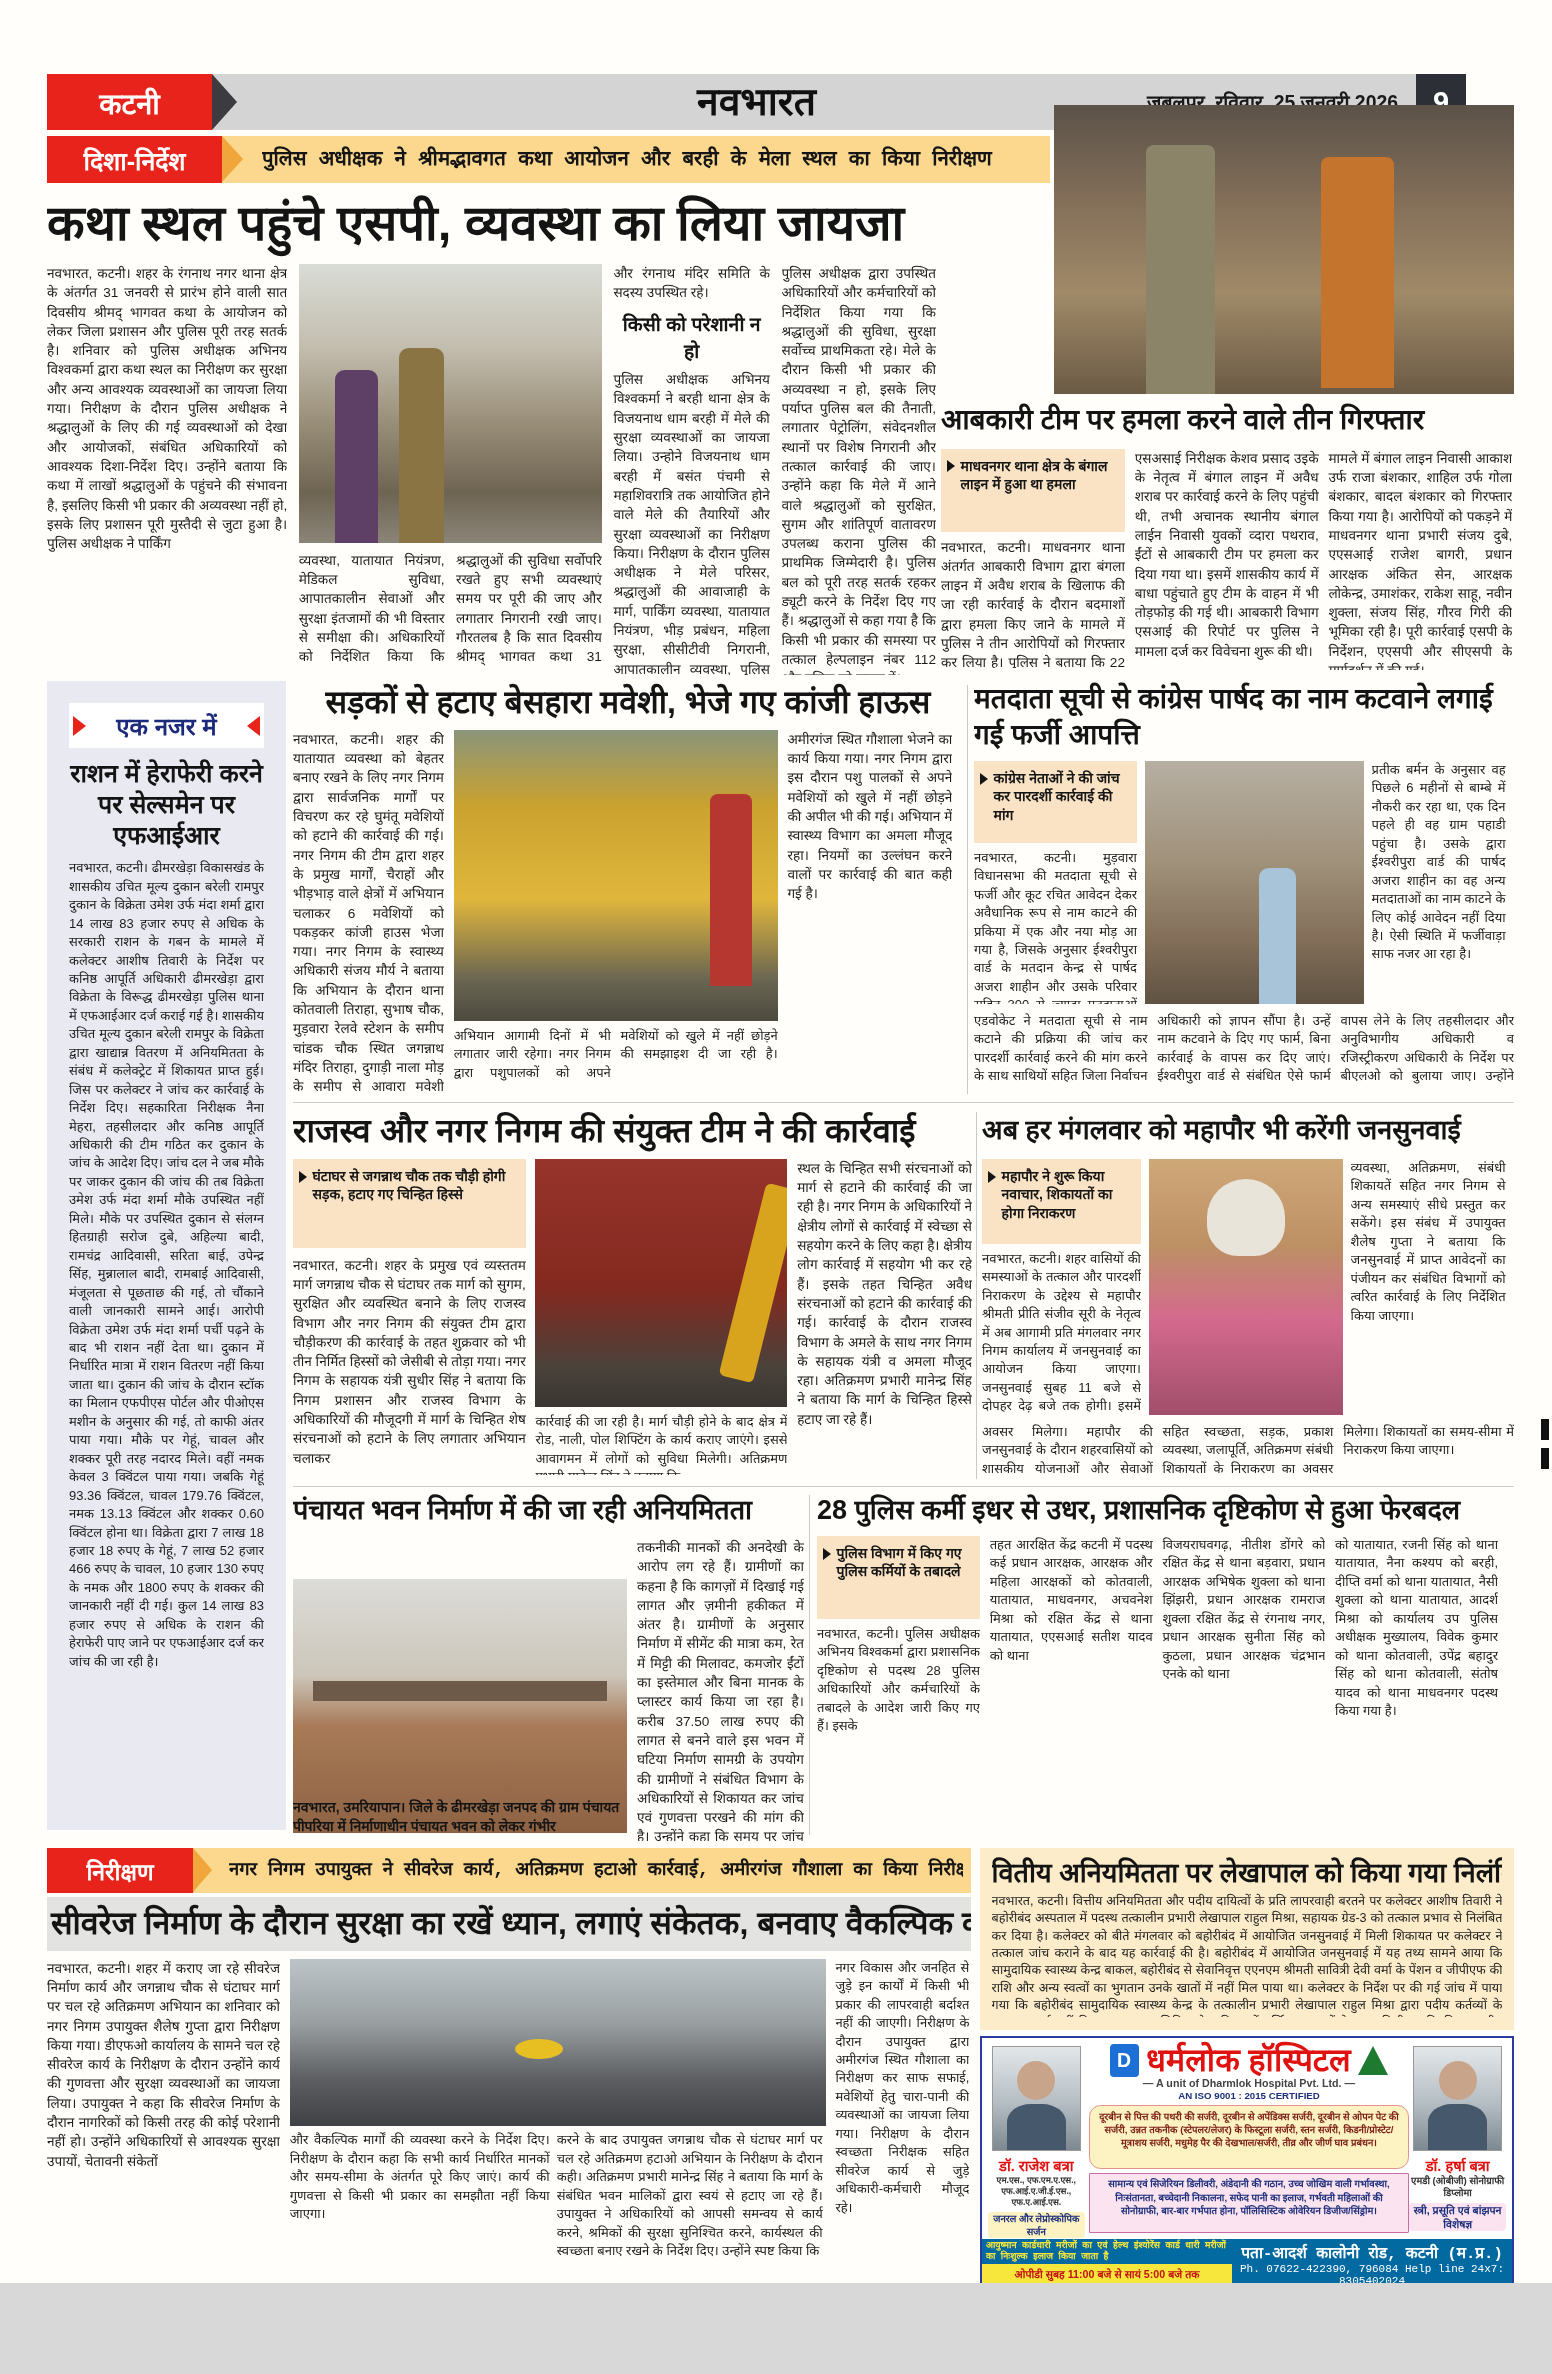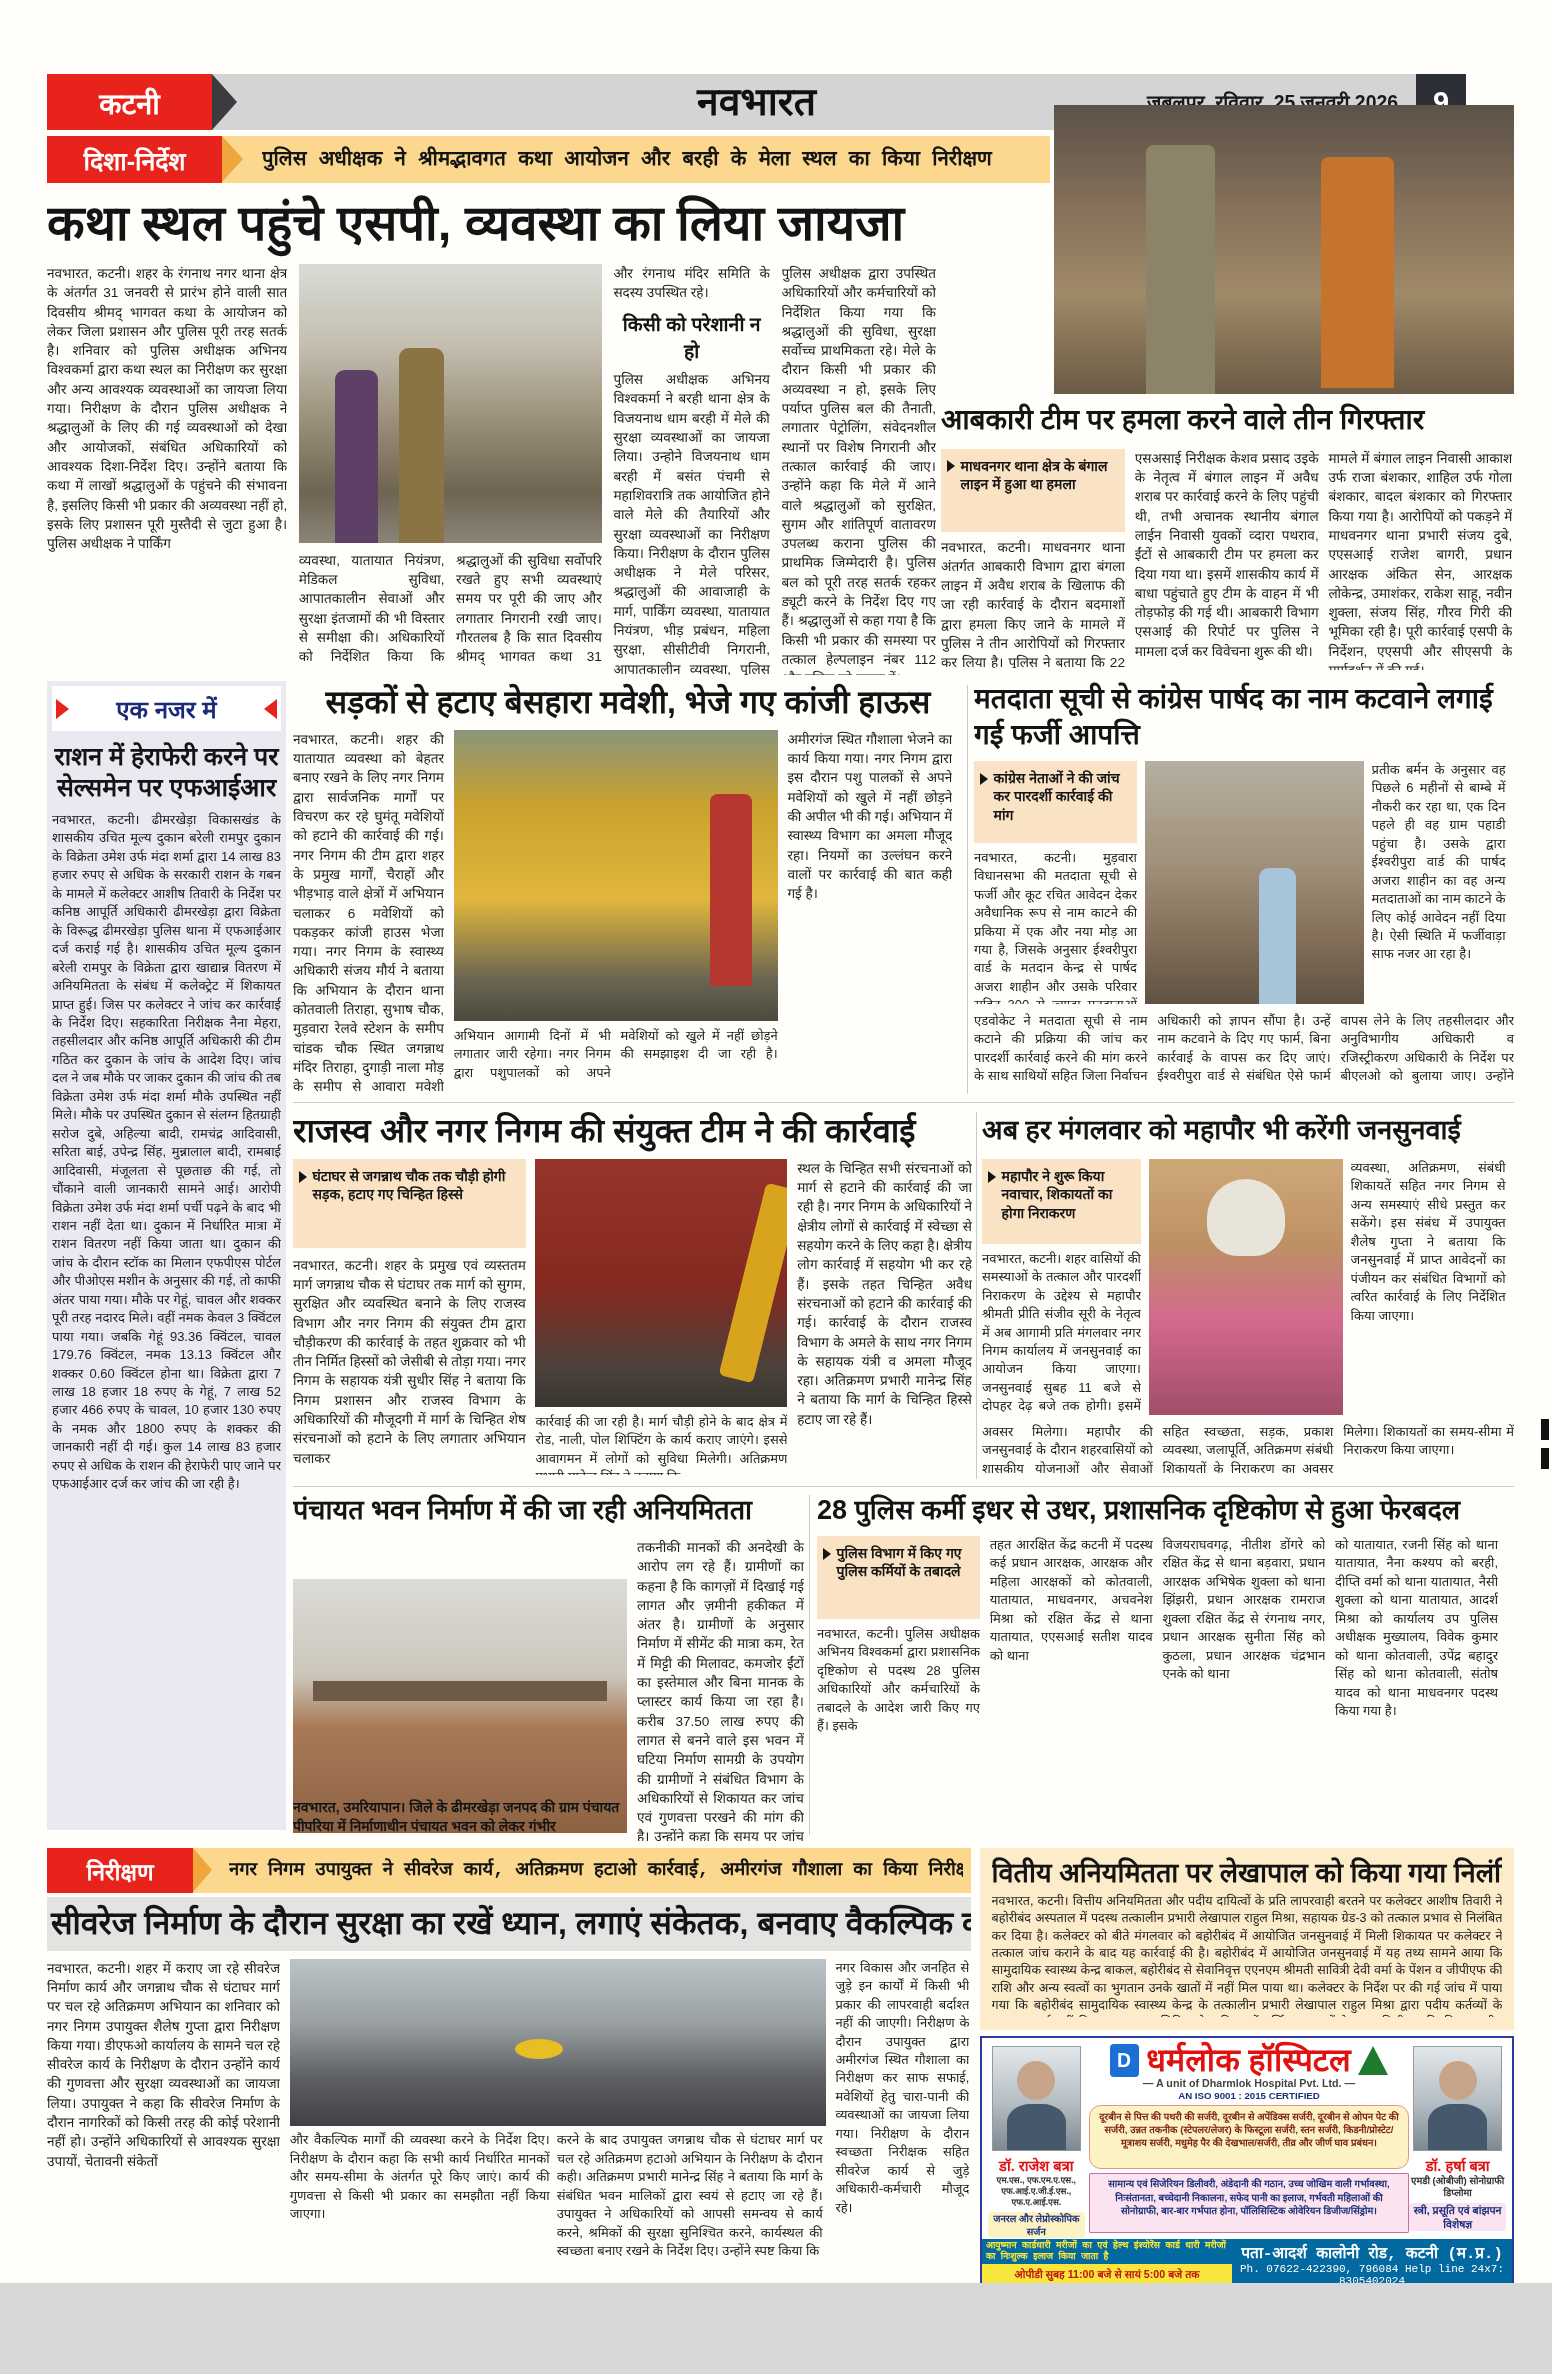--- a/index.html
+++ b/index.html
@@ -39,21 +39,21 @@
   .ph-mayor { background:linear-gradient(180deg,#cfa878 0%,#bd9064 34%,#d46a8e 62%,#a14e6b 100%); }
   .ph-mayor:before { content:""; position:absolute; left:30%; top:8%; width:40%; height:30%; background:#e9e4da; border-radius:50% 50% 40% 40%; }
   .ph-panch { background:linear-gradient(180deg,#dcdcd8 0%,#ccc6ba 38%,#a87a57 58%,#8d6243 100%); }
   .ph-panch:before { content:""; position:absolute; left:6%; top:40%; width:88%; height:8%; background:#6e5a48; }
   .ph-sewer { background:linear-gradient(180deg,#bcc4c8 0%,#9aa0a2 38%,#5c5e62 72%,#3f4144 100%); }
   .ph-sewer:before { content:""; position:absolute; left:42%; top:48%; width:9%; height:12%; background:#e8bf23; border-radius:50%; }
   .ph-portrait { background:linear-gradient(180deg,#e3e7ea 0%,#b4bdc3 55%,#7d8890 100%); }
   .ph-portrait:before { content:""; position:absolute; left:28%; top:14%; width:44%; height:38%; background:#c8a58a; border-radius:50%; }
   .ph-portrait:after { content:""; position:absolute; left:16%; top:56%; width:68%; height:44%; background:#46586b; border-radius:40% 40% 0 0; }
   
-  .rail { background:#e9e9f1; padding:5px; }
+  .rail { background:#e9e9f1; padding:22px; }
   .oneglance { background:#ffffff; display:flex; align-items:center; justify-content:center; position:relative; font-weight:700; color:#1b2a7a; }
   .oneglance .lt { position:absolute; left:3.9px; width:0; height:0; border-left:13.6px solid #e8231b; border-top:10.7px solid transparent; border-bottom:10.7px solid transparent; }
   .oneglance .rt { position:absolute; right:3.9px; width:0; height:0; border-right:13.6px solid #e8231b; border-top:10.7px solid transparent; border-bottom:10.7px solid transparent; }
   
   .vline { background:#c9c9c9; width:1px; }
   .hline { background:#cccccc; height:1px; }
   
   .adwrap { border:2.9px solid #2b3a9e; background:#ffffff; }
   .adname { color:#e01210; font-weight:700; }
   .adbox1 { background:#fdf3c2; border:1.9px solid #e2938e; border-radius:11.6px; color:#7c1f16; font-weight:700; }

